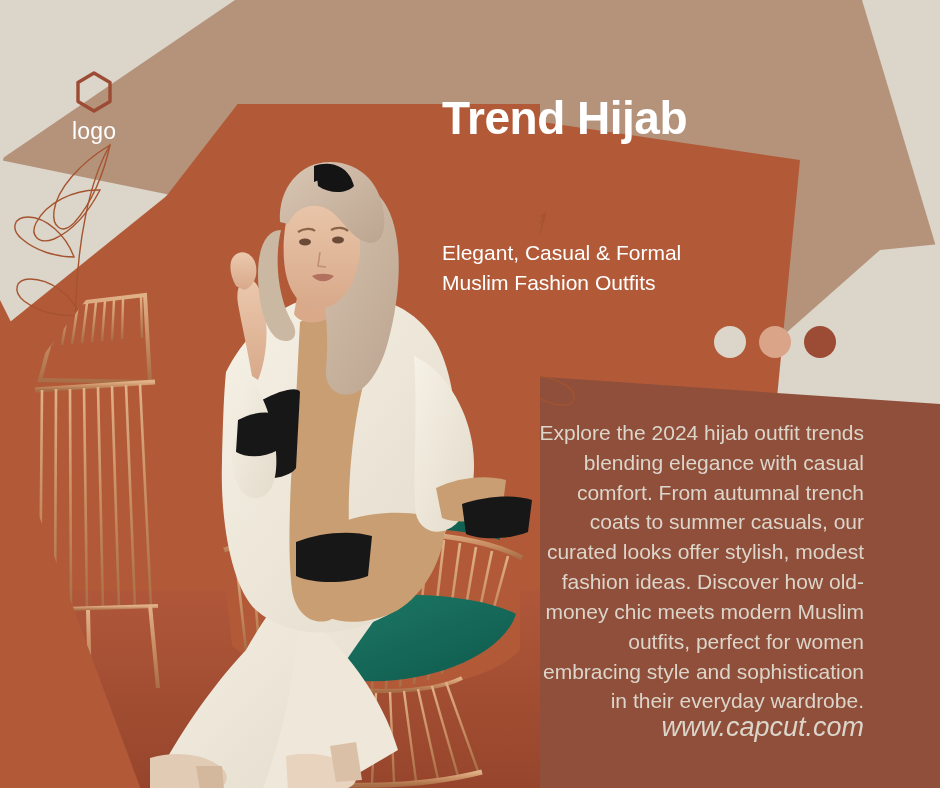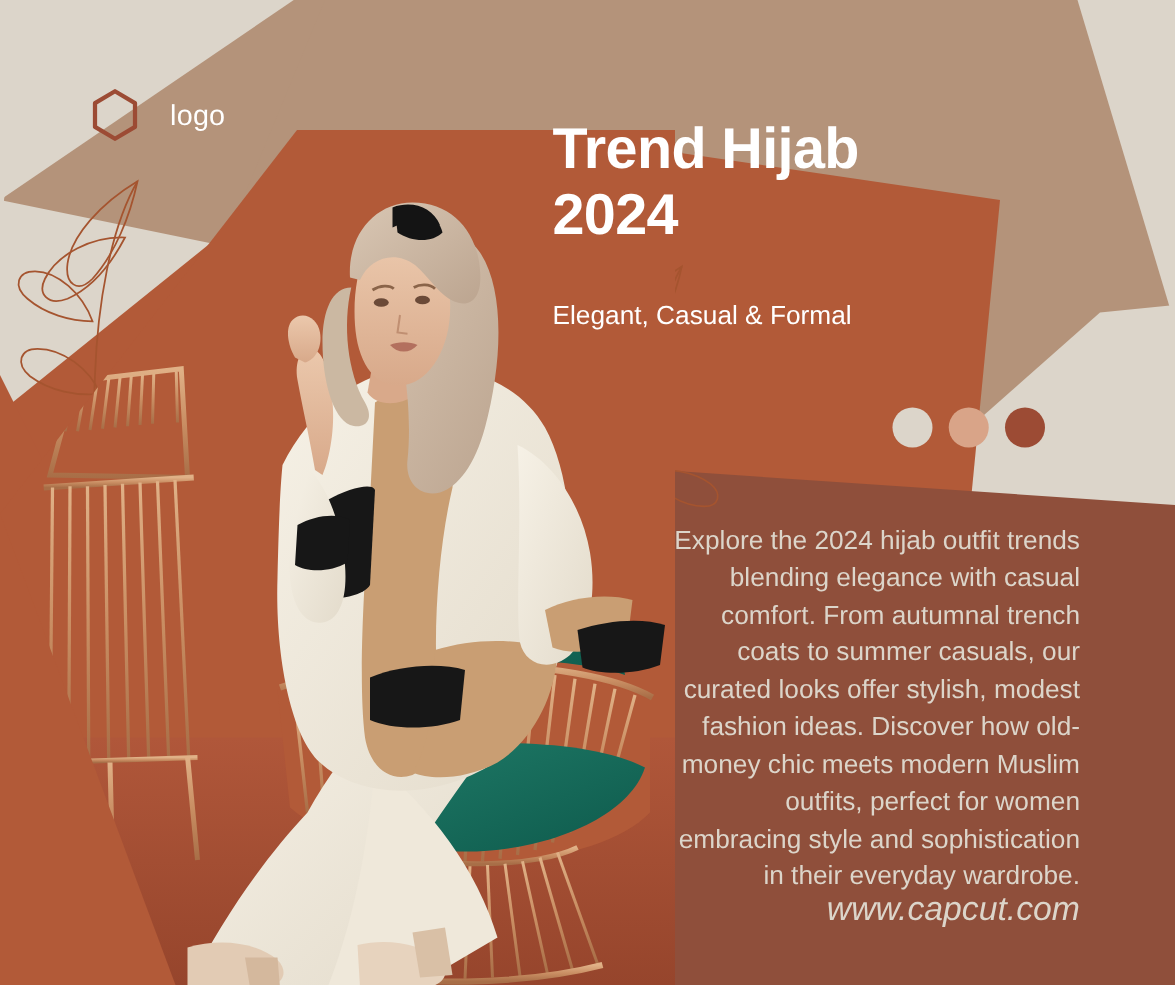--- a/index.html
+++ b/index.html
@@ -16,22 +16,23 @@
     overflow:hidden;
   }
 
   
   .layer{ position:absolute; inset:0; }
   .layer svg{ display:block; width:940px; height:788px; }
 
   
   #logo-block{
     position:absolute; left:72px; top:70px;
-    display:flex; align-items:center; gap:24px;
+    display:flex; align-items:center; gap:6px;
     z-index:40;
+    flex-direction:column;
   }
   #logo-mark{ width:40px; height:44px; display:block; }
   #logo-text{
     color:#ffffff; font-size:23px; font-weight:400;
     letter-spacing:.2px; line-height:1;
   }
 
   
   #headline{
     position:absolute; right:78px; top:92px;
@@ -313,25 +314,25 @@
     <span>
       <svg id="logo-mark" viewBox="0 0 40 44">
         <polygon points="20,3 36,12.5 36,31.5 20,41 4,31.5 4,12.5" fill="none" stroke="#9C4B34" stroke-width="3.4" stroke-linejoin="round"></polygon>
       </svg>
     </span>
     <span id="logo-text">logo</span>
   </div>
 
   <div id="headline">
     <span class="l1">Trend Hijab</span>
-    <span class="l2">2024</span>
   </div>
 
   <div id="subhead">
     <span>Elegant, Casual &amp; Formal</span>
+    <span>Muslim Fashion Outfits</span>
   </div>
 
   <div id="swatches">
     <span class="swatch" style="background: rgb(220, 213, 202);"></span>
     <span class="swatch" style="background: rgb(217, 164, 136);"></span>
     <span class="swatch" style="background: rgb(156, 75, 52);"></span>
   </div>
 
   <p id="body-copy">Explore the 2024 hijab outfit trends blending elegance with casual comfort. From autumnal trench coats to summer casuals, our curated looks offer stylish, modest fashion ideas. Discover how old-money chic meets modern Muslim outfits, perfect for women embracing style and sophistication in their everyday wardrobe.</p>
 

